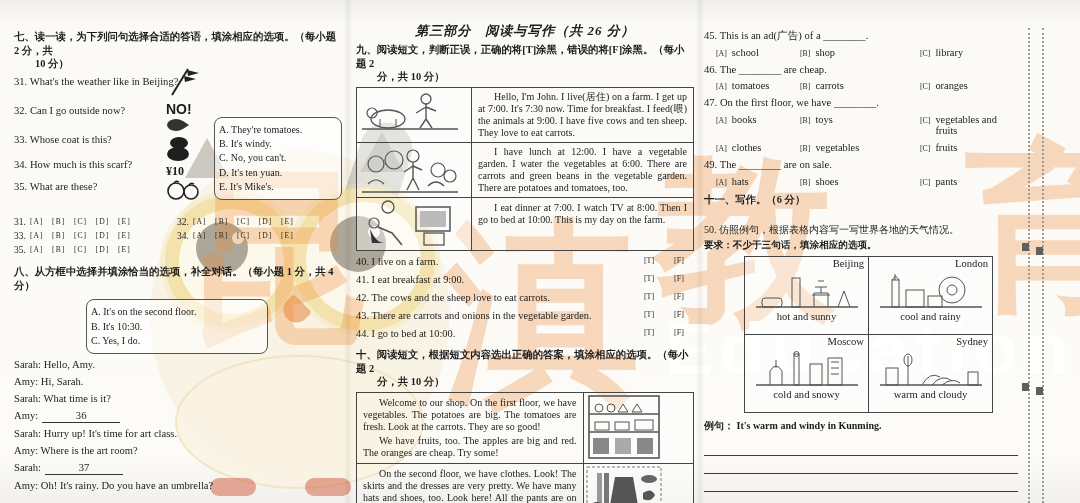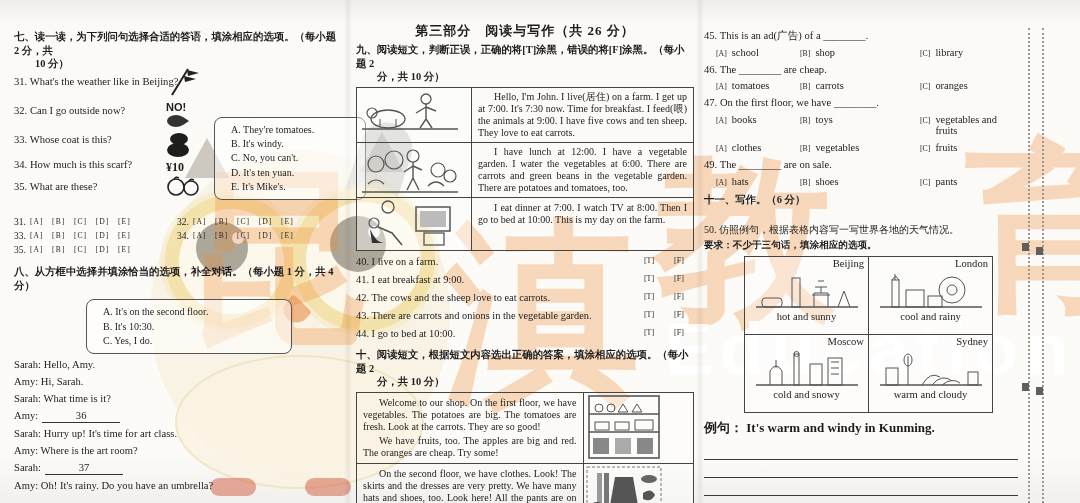--- a/index.html
+++ b/index.html
@@ -24,24 +24,24 @@
   .crease{position:absolute;z-index:1;top:0;bottom:0;width:8px;background:linear-gradient(90deg,rgba(0,0,0,0) 0%,rgba(0,0,0,.06) 50%,rgba(0,0,0,0) 100%);}
   .hd{font-size:10.4px;font-weight:bold;line-height:1.32;}
   .hd2{font-size:10.4px;font-weight:bold;padding-left:21px;line-height:1.3;}
   .q{font-size:10.6px;line-height:1.25;}
   .body{font-size:10px;line-height:1.2;}
   .bops{font-size:7.6px;white-space:pre;letter-spacing:1px;color:#2a2a2a;}
   .bnum{font-size:9.5px;margin-right:4px;}
   .brow{display:flex;margin-top:4px;}
   .bhalf{width:50%;display:flex;align-items:center;}
   .blank{display:inline-block;min-width:78px;border-bottom:1px solid #333;text-align:center;font-size:10.6px;margin:0 4px;}
-  .ansbox{position:absolute;border:1px solid #555;border-radius:8px;background:rgba(255,255,255,.55);padding:5px 16px;}
+  .ansbox{position:absolute;border:1px solid #555;border-radius:8px;background:rgba(255,255,255,.55);padding:5px 4px;}
   .ansbox div{font-size:10px;line-height:1.42;}
   .dl{font-size:10.6px;line-height:1.02;margin-top:6.2px;}
-  .ptitle{font-size:13px;font-weight:bold;text-align:center;letter-spacing:1px;}
+  .ptitle{font-size:13px;font-weight:bold;text-align:center;letter-spacing:1px;font-style:italic;}
   table.rt{border-collapse:collapse;width:100%;}
   table.rt td{border:1px solid #444;vertical-align:top;}
   .imgcell{width:112px;text-align:center;background:rgba(255,255,255,.4);}
   .txtcell{padding:2px 6px;text-align:justify;}
   .txtcell p{margin:2px 0;text-indent:1.6em;}
   .st{display:flex;font-size:10.4px;line-height:1.18;margin-top:5.5px;}
   .st .sttext{flex:1;}
   .tfspan{font-size:8px;width:30px;text-align:center;color:#2a2a2a;}
   .mcq .stem{font-size:10.6px;line-height:1.2;}
   .optrow{display:flex;margin:4px 0 6px 12px;}
@@ -50,21 +50,21 @@
   .opt .ov{font-size:10.4px;}
   .o1{width:84px;}.o2{width:120px;}.o3{flex:1;}
   .ctable{border-collapse:collapse;margin-left:40px;}
   .ctable td{border:1px solid #444;width:115px;height:75px;text-align:center;vertical-align:top;padding:1px 4px;background:rgba(255,255,255,.35);}
   .cname{font-size:10.6px;text-align:right;}
   .cweather{font-size:10.6px;}
   .wline{border-bottom:1.2px solid #3a3a3a;height:17px;}
   .edge{position:absolute;top:28px;bottom:0;border-left:2px dotted #9a9a97;z-index:1;}
   .edgemark{position:absolute;width:7px;height:8px;background:#5f5f5c;z-index:1;}
   .icostack{position:absolute;left:152px;top:22px;width:48px;}
-  .nolbl{font-family:"Liberation Sans",sans-serif;font-weight:bold;font-size:11px;}
+  .nolbl{font-family:"Liberation Sans",sans-serif;font-weight:bold;font-size:14px;}
   .pricelbl{font-size:12px;font-weight:bold;}
   svg{display:block;}
 </style>
 </head>
 <body>
 
 <div class="stage">
 
   <div class="wm">
     <div class="owl-body" style="left:150px;top:150px;width:300px;height:330px;"></div>
@@ -472,21 +472,21 @@
             <ellipse cx="30" cy="12" rx="4" ry="6" fill="none" stroke="#555"></ellipse>
             <rect x="8" y="20" width="12" height="17" fill="none" stroke="#555"></rect>
             <rect x="90" y="24" width="10" height="13" fill="none" stroke="#555"></rect>
           </svg>
           <div class="cweather">warm and cloudy</div>
         </td>
       </tr>
     </tbody>
       </table>
 
-    <div style="margin-top:6px;font-size:13px;">
+    <div style="margin-top:6px;font-size:10px;">
       <span style="font-weight:bold;">例句：</span>
       <span style="font-weight:bold;">It's warm and windy in Kunming.</span>
     </div>
 
     <div class="wline" style="margin-top:5px;"></div>
     <div class="wline"></div>
     <div class="wline"></div>
     <div class="wline"></div>
 
   </div>

